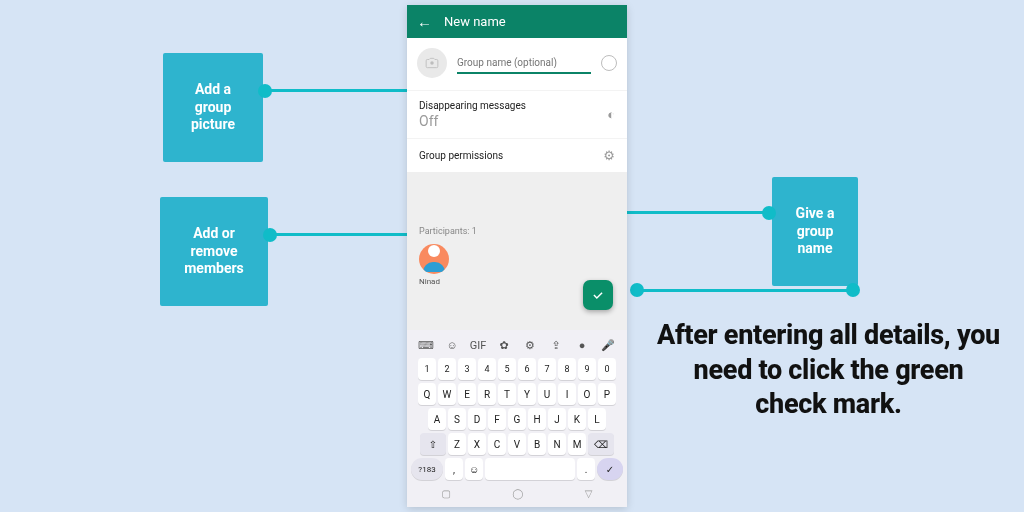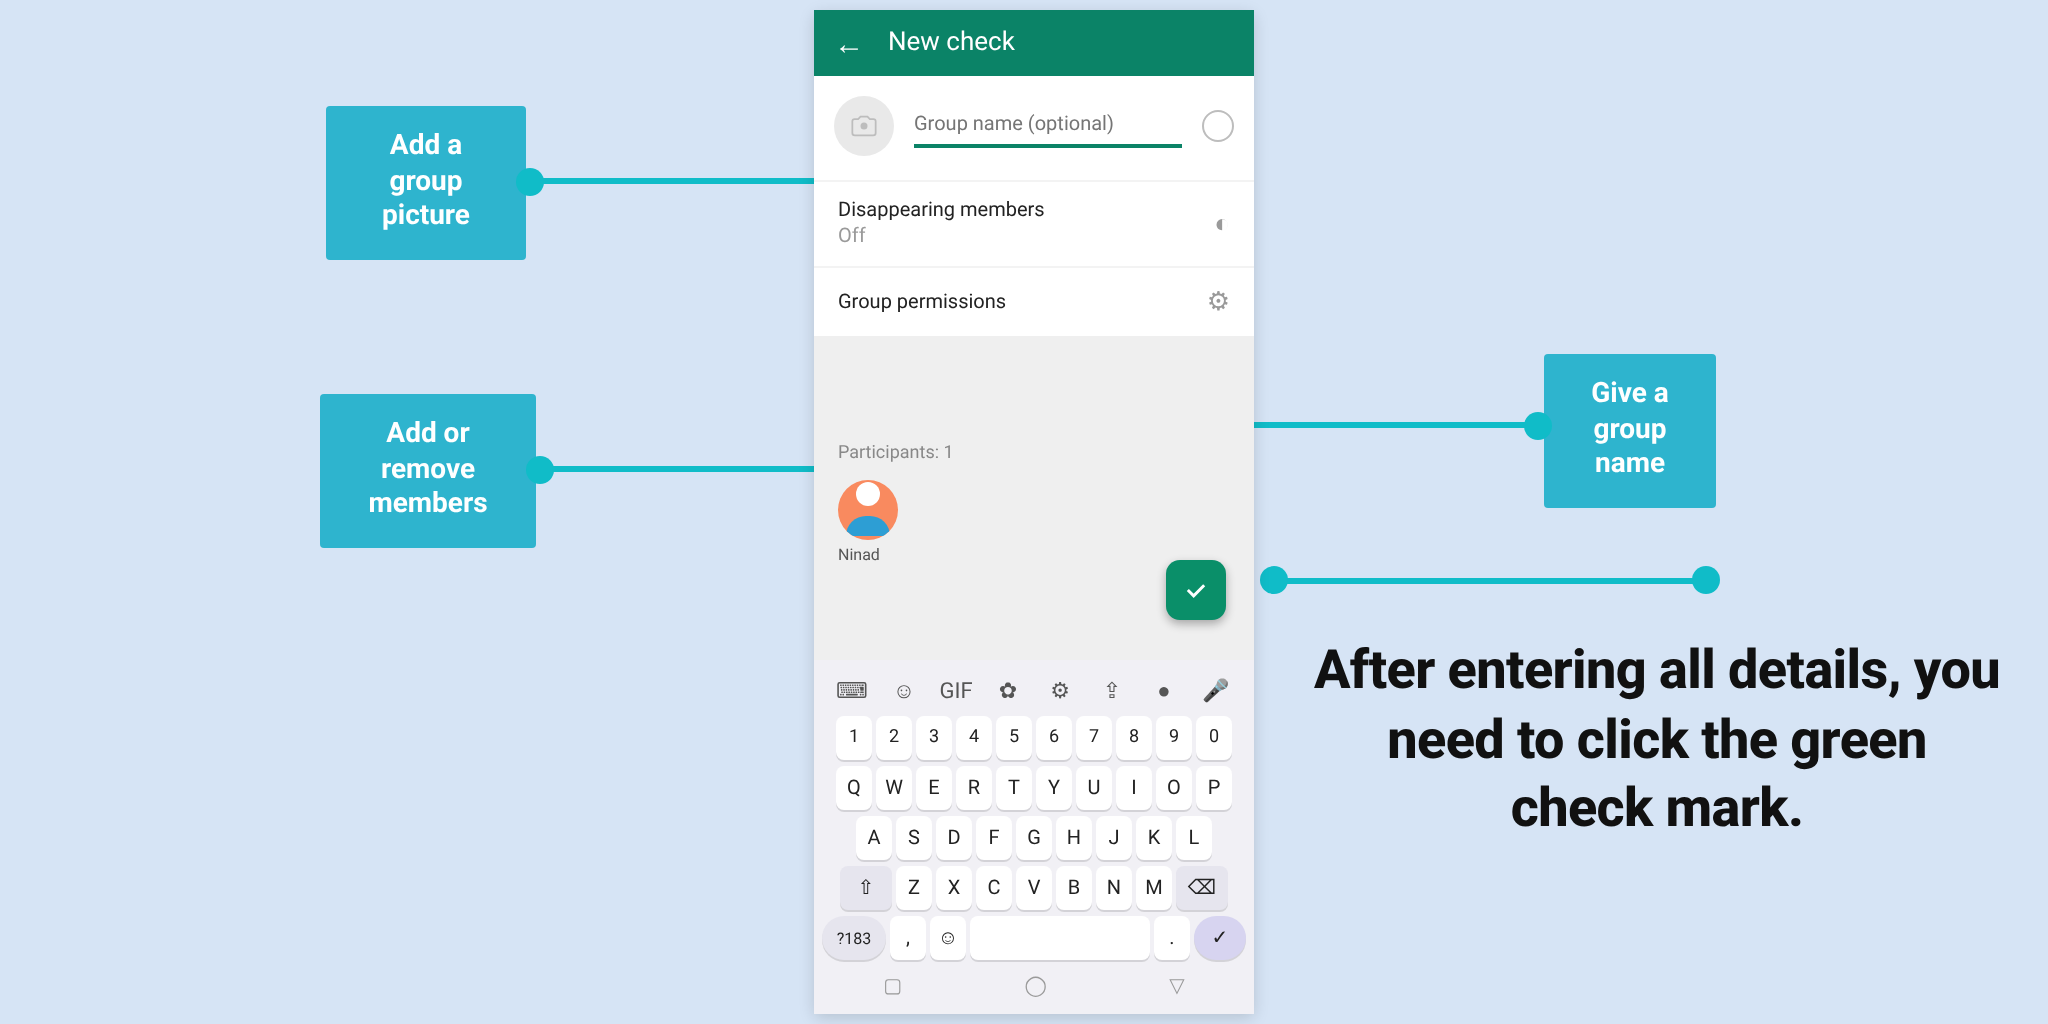--- a/index.html
+++ b/index.html
@@ -1,35 +1,35 @@
 <!DOCTYPE html>
 <html><head>
 <meta charset="utf-8">
 <style>
   * { box-sizing: border-box; margin: 0; padding: 0; font-family: -apple-system, BlinkMacSystemFont, "Segoe UI", Roboto, Helvetica, Arial, sans-serif; }
   body { width: 1024px; height: 512px; background: #d6e4f5; position: relative; overflow: hidden; }
 
   
-  .callout { position: absolute; background: #2eb4ce; color: #fff; font-weight: 700; font-size: 14px; text-align: center; padding: 12px 14px; line-height: 1.25; border-radius: 2px; }
+  .callout { position: absolute; background: #2eb4ce; color: #fff; font-weight: 700; font-size: 14px; text-align: center; padding: 28px 14px; line-height: 1.25; border-radius: 2px; }
   .callout-dot { position: absolute; width: 14px; height: 14px; background: #10bcc8; border-radius: 50%; }
   .callout-line { position: absolute; background: #10bcc8; height: 3px; }
   .callout-line-v { position: absolute; background: #10bcc8; width: 3px; }
 
   
   .phone { position: absolute; left: 407px; top: 5px; width: 220px; height: 502px; background: #efefef; border-radius: 3px; box-shadow: 0 2px 8px rgba(0,0,0,.15); display: flex; flex-direction: column; }
   .appbar { background: #0b8367; color: #fff; height: 33px; display: flex; align-items: center; gap: 12px; padding: 0 10px; font-size: 13px; }
   .appbar .back { font-size: 15px; }
   .grpname-row { background: #fff; padding: 10px 10px 12px 10px; display: flex; align-items: center; gap: 10px; }
   .cam-circle { width: 30px; height: 30px; border-radius: 50%; background: #e9e9e9; display: flex; align-items: center; justify-content: center; }
   .cam-circle svg { width: 14px; height: 14px; fill: #bdbdbd; }
   .name-input { flex: 1; border: none; border-bottom: 2px solid #0b8367; font-size: 10px; color: #8a8a8a; padding: 4px 0; outline: none; background: transparent; }
   .emoji-ic { width: 16px; height: 16px; border: 1.5px solid #bdbdbd; border-radius: 50%; position: relative; }
   .setting-row { background: #fff; padding: 9px 12px; display: flex; align-items: center; justify-content: space-between; border-top: 1px solid #f3f3f3; }
   .setting-row .lbl { font-size: 10px; color: #222; }
-  .setting-row .sub { font-size: 10px; color: #9a9a9a; margin-top: 2px; }
+  .setting-row .sub { font-size: 14px; color: #9a9a9a; margin-top: 2px; }
   .setting-row .ic { color: #9a9a9a; font-size: 13px; }
   .participants-hdr { font-size: 9px; color: #888; padding: 6px 12px 4px 12px; background: #efefef; margin-top: 48px; }
   .participants { padding: 4px 12px; display: flex; gap: 14px; background: #efefef; }
   .avatar-wrap { display: flex; flex-direction: column; width: 34px; }
   .avatar { width: 30px; height: 30px; border-radius: 50%; background: #f98a5f; display: flex; align-items: center; justify-content: center; overflow: hidden; }
   .avatar-head { width: 12px; height: 12px; border-radius: 50%; background: #fff; margin-top: -3px; }
   .avatar-body { width: 22px; height: 10px; border-radius: 10px 10px 0 0; background: #2d9ed4; position: relative; top: 6px; }
   .avatar-name { font-size: 8px; color: #555; margin-top: 3px; }
 
   .fab { position: absolute; width: 30px; height: 30px; background: #0a8f69; border-radius: 7px; display: flex; align-items: center; justify-content: center; color: #fff; right: 14px; top: 275px; box-shadow: 0 2px 5px rgba(0,0,0,.3); }
@@ -69,35 +69,35 @@
 <div class="callout-line-v" style="left:553px; top:102px; height:112px;"></div>
 <div class="callout-dot" style="left:547px; top:94px;"></div>
 
 <div class="callout-line" style="left:636px; top:289px; width:215px;"></div>
 <div class="callout-dot" style="left:630px; top:283px;"></div>
 <div class="callout-dot" style="left:846px; top:283px;"></div>
 
 <div class="phone">
   <div class="appbar">
     <span class="back">←</span>
-    <span>New check</span>
+    <span>New name</span>
   </div>
   <div class="grpname-row">
     <div class="cam-circle">
       <svg viewBox="0 0 24 24">
           <path d="M12 15a3 3 0 100-6 3 3 0 000 6z"></path>
           <path d="M20 6h-3l-2-2H9L7 6H4a2 2 0 00-2 2v10a2 2 0 002 2h16a2 2 0 002-2V8a2 2 0 00-2-2z" fill="none" stroke="#bdbdbd" stroke-width="1.5"></path>
         </svg>
     </div>
     <input class="name-input" placeholder="Group name (optional)" style="">
     <div class="emoji-ic"></div>
   </div>
   <div class="setting-row">
     <div>
-      <div class="lbl">Disappearing members</div>
+      <div class="lbl">Disappearing messages</div>
       <div class="sub">Off</div>
     </div>
     <div class="ic">◐</div>
   </div>
   <div class="setting-row">
     <div class="lbl">Group permissions</div>
     <div class="ic">⚙</div>
   </div>
   <div class="participants-hdr">Participants: 1</div>
   <div class="participants">

